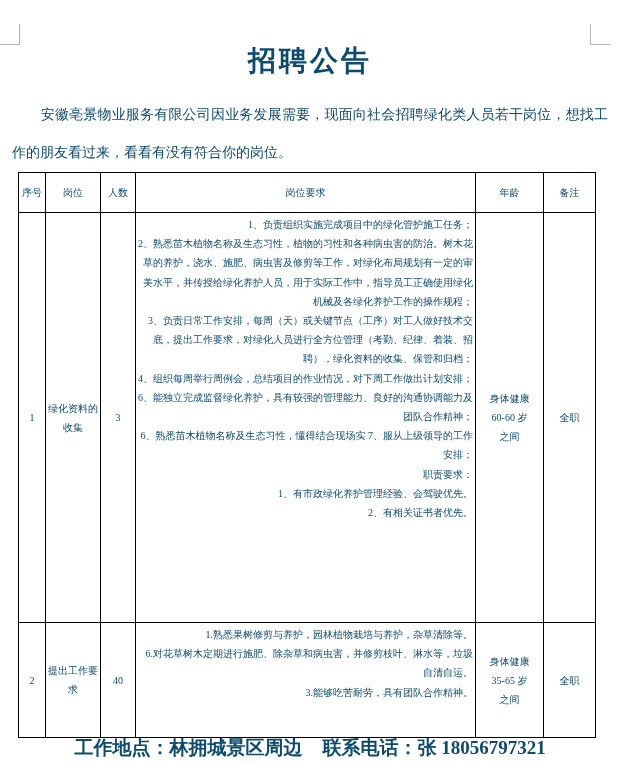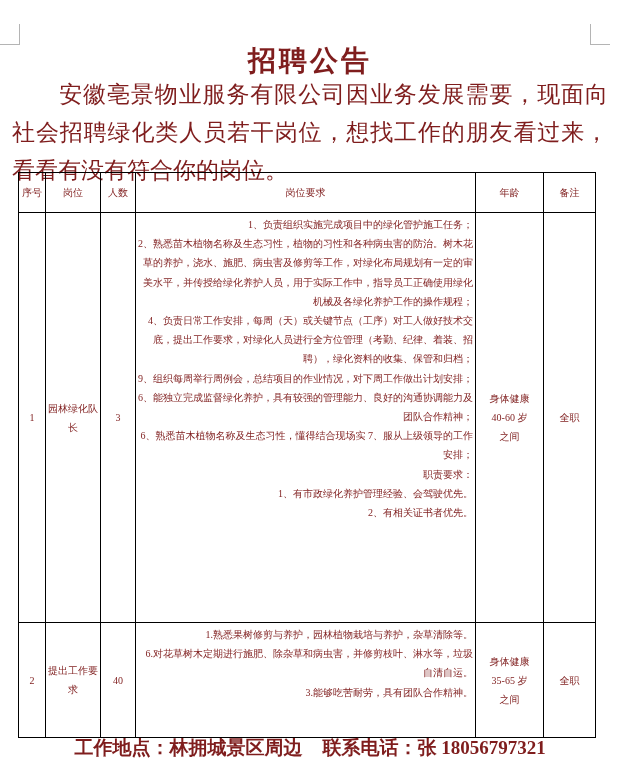--- a/index.html
+++ b/index.html
@@ -1,37 +1,37 @@
 <!DOCTYPE html>
 <html><head>
 <meta charset="utf-8">
 <style>
   html,body { margin:0; padding:0; background:#ffffff; }
   .page {
     position:relative;
     width:620px; height:766px;
     background:#ffffff;
-    color:#7f1d1d;
+    color:#0c4a6e;
     font-family:"Liberation Serif","DejaVu Serif",serif;
     overflow:hidden;
   }
   
   .crop { position:absolute; width:19px; height:20px; top:24px; }
   .crop.tl { left:0;  border-right:1px solid #b4b4b4; border-bottom:1px solid #b4b4b4; }
   .crop.tr { right:10px; border-left:1px solid #b4b4b4; border-bottom:1px solid #b4b4b4; }
 
   .title {
     position:absolute; top:42px; left:0; width:100%;
     text-align:center;
     font-family:"DejaVu Sans","Liberation Sans",sans-serif;
     font-size:28px; font-weight:bold; letter-spacing:3px;
   }
   .intro {
-    position:absolute; top:76px; left:12px; width:596px;
-    font-size:23px; line-height:38px;
+    position:absolute; top:96px; left:12px; width:596px;
+    font-size:14px; line-height:38px;
     text-align:justify; text-indent:2.05em;
   }
 
   table.jobs {
     position:absolute; top:172px; left:18px;
     border-collapse:collapse; table-layout:fixed;
     width:577px;
     font-size:10px;
   }
   table.jobs th, table.jobs td {
@@ -83,36 +83,36 @@
         <tr>
       <th>序号</th>
       <th>岗位</th>
       <th>人数</th>
       <th>岗位要求</th>
       <th>年龄</th>
       <th>备注</th>
     </tr>
     <tr class="row1">
       <td class="c">1</td>
-      <td class="c">园林绿化队长</td>
+      <td class="c">绿化资料的收集</td>
       <td class="c">3</td>
       <td class="req">
             <div>1、负责组织实施完成项目中的绿化管护施工任务；</div>
             <div>2、熟悉苗木植物名称及生态习性，植物的习性和各种病虫害的防治。树木花草的养护，浇水、施肥、病虫害及修剪等工作，对绿化布局规划有一定的审美水平，并传授给绿化养护人员，用于实际工作中，指导员工正确使用绿化机械及各绿化养护工作的操作规程；</div>
-            <div>4、负责日常工作安排，每周（天）或关键节点（工序）对工人做好技术交底，提出工作要求，对绿化人员进行全方位管理（考勤、纪律、着装、招聘），绿化资料的收集、保管和归档；</div>
-            <div>9、组织每周举行周例会，总结项目的作业情况，对下周工作做出计划安排；</div>
+            <div>3、负责日常工作安排，每周（天）或关键节点（工序）对工人做好技术交底，提出工作要求，对绿化人员进行全方位管理（考勤、纪律、着装、招聘），绿化资料的收集、保管和归档；</div>
+            <div>4、组织每周举行周例会，总结项目的作业情况，对下周工作做出计划安排；</div>
             <div>6、能独立完成监督绿化养护，具有较强的管理能力、良好的沟通协调能力及团队合作精神；</div>
             <div>6、熟悉苗木植物名称及生态习性，懂得结合现场实 7、服从上级领导的工作安排；</div>
             <div>职责要求：</div>
             <div>1、有市政绿化养护管理经验、会驾驶优先。</div>
             <div>2、有相关证书者优先。</div>
           </td>
       <td class="c">
             <div>身体健康</div>
-            <div>40-60 岁</div>
+            <div>60-60 岁</div>
             <div>之间</div>
           </td>
       <td class="c">全职</td>
     </tr>
     <tr class="row2">
       <td class="c">2</td>
       <td class="c">提出工作要求</td>
       <td class="c">40</td>
       <td class="req">
             <div>1.熟悉果树修剪与养护，园林植物栽培与养护，杂草清除等。</div>

